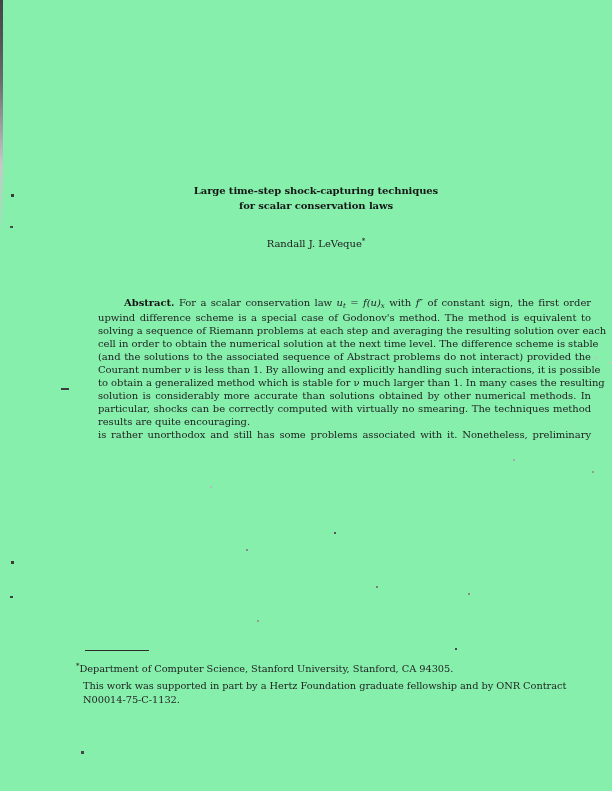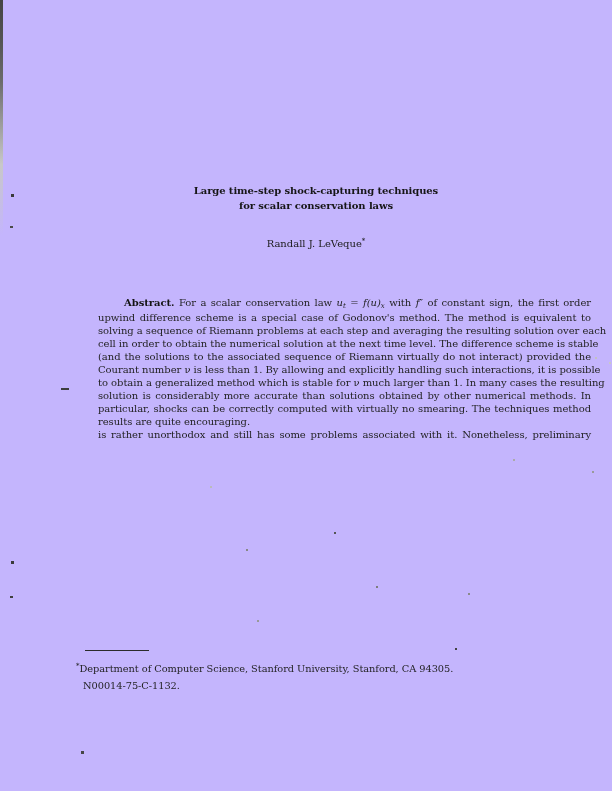--- a/index.html
+++ b/index.html
@@ -1,20 +1,20 @@
 <!DOCTYPE html>
 <html><head>
 <meta charset="utf-8">
 <style>
   html,body { margin:0; padding:0; background:#e8e8e8; }
   .page {
     position:relative;
     width:612px; height:791px;
     margin:0 auto;
-    background:#c4b5fd;
+    background:#86efac;
     overflow:hidden;
     font-family:"DejaVu Serif","DejaVu Sans",serif;
     color:#1f1f1f;
   }
 
   
   .edge-shadow {
     position:absolute; left:0; top:0; width:3px; height:235px;
     background:linear-gradient(to bottom,
       #454545 0%, #555555 18%, #6c6c6c 35%, #9a9a9a 52%,
@@ -104,32 +104,33 @@
     <span>Randall J. LeVeque</span><span class="sup-star">*</span>
   </div>
 
   <div class="abstract">
     <div class="abs-line first">
       <span class="abs-label">Abstract.</span><span><span> For a scalar conservation law </span><span class="it">u</span><span class="msub">t</span><span> = </span><span class="it">f(u)</span><span class="msub">x</span><span> with </span><span class="it">f″</span><span> of constant sign, the first order</span></span>
     </div>
     <div class="abs-line">upwind difference scheme is a special case of Godonov's method. The method is equivalent to</div>
     <div class="abs-line">solving a sequence of Riemann problems at each step and averaging the resulting solution over each</div>
     <div class="abs-line">cell in order to obtain the numerical solution at the next time level. The difference scheme is stable</div>
-    <div class="abs-line">(and the solutions to the associated sequence of Riemann virtually do not interact) provided the</div>
+    <div class="abs-line">(and the solutions to the associated sequence of Abstract problems do not interact) provided the</div>
     <div class="abs-line">Courant number ν is less than 1. By allowing and explicitly handling such interactions, it is possible</div>
     <div class="abs-line">to obtain a generalized method which is stable for ν much larger than 1. In many cases the resulting</div>
     <div class="abs-line">solution is considerably more accurate than solutions obtained by other numerical methods. In</div>
     <div class="abs-line">particular, shocks can be correctly computed with virtually no smearing. The techniques method</div>
     <div class="abs-line last">results are quite encouraging.</div>
     <div class="abs-line">is rather unorthodox and still has some problems associated with it. Nonetheless, preliminary</div>
   </div>
 
   <div class="footnote-rule"></div>
 
   <div class="fn1">
     <span class="sup-star">*</span><span>Department of Computer Science, Stanford University, Stanford, CA 94305.</span>
   </div>
 
   <div class="fn2">
+    <div class="fn-line">This work was supported in part by a Hertz Foundation graduate fellowship and by ONR Contract</div>
     <div class="fn-line last">N00014-75-C-1132.</div>
   </div>
 
 </div>
 
 </body></html>

